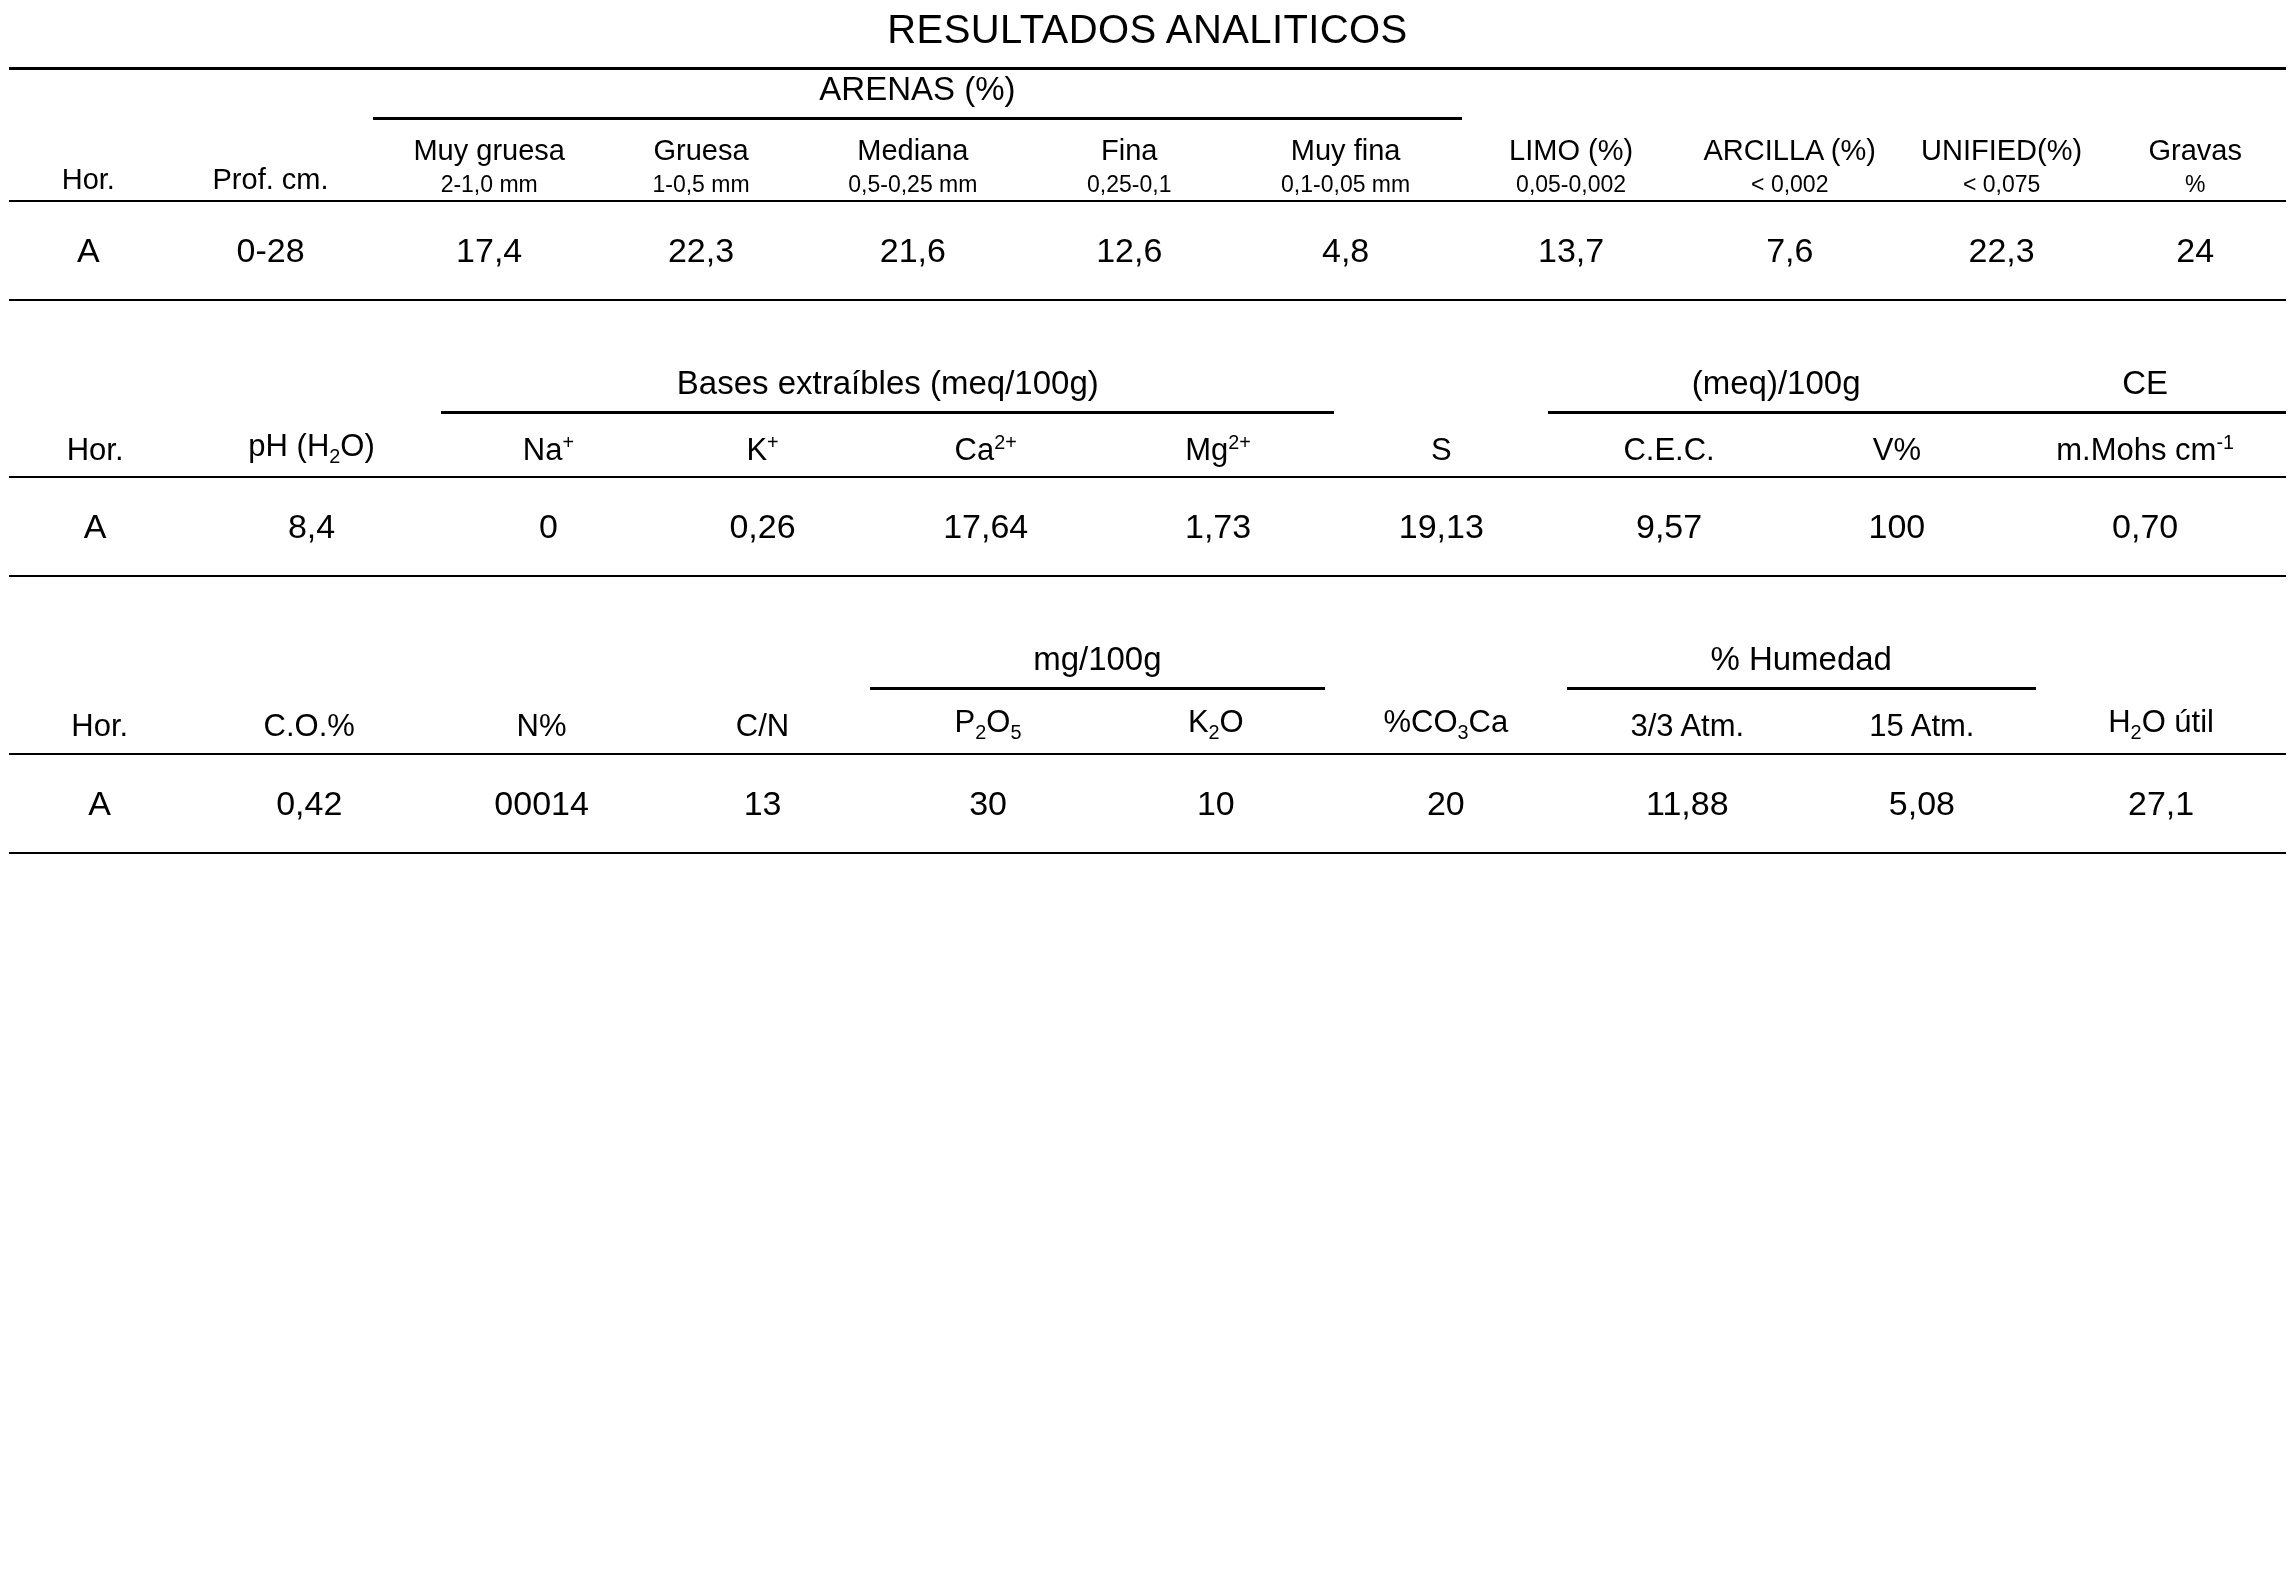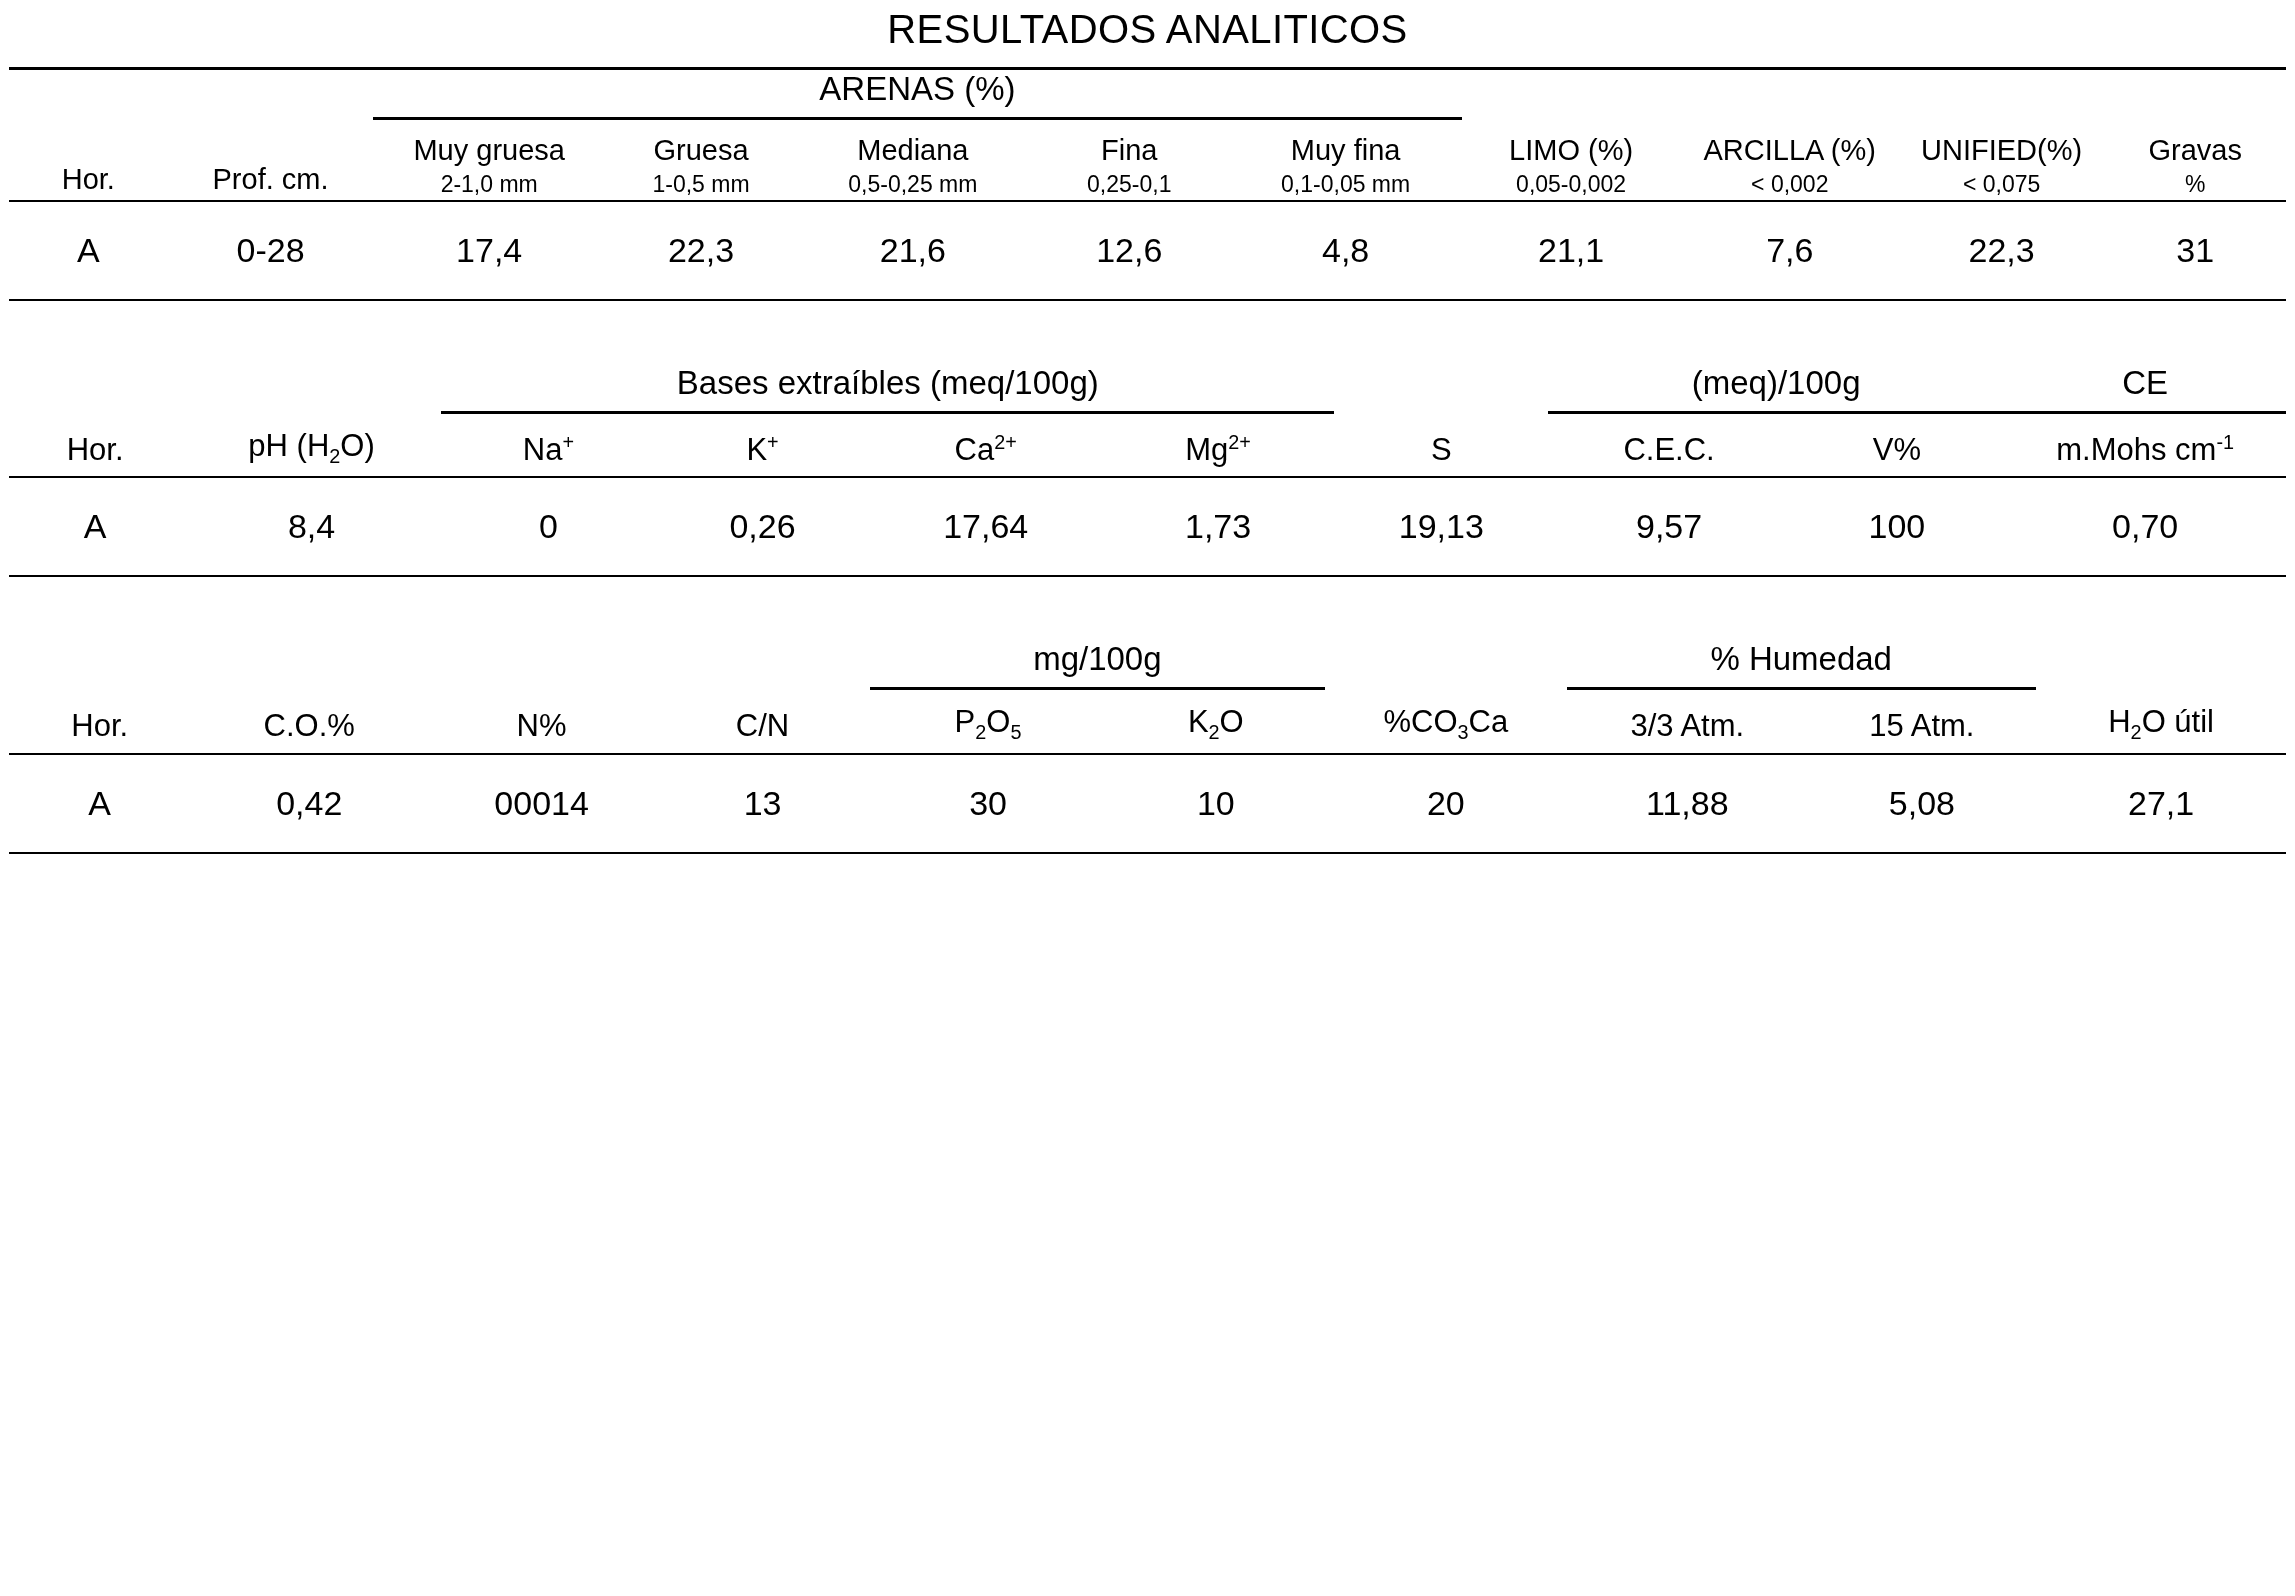--- a/index.html
+++ b/index.html
@@ -185,24 +185,24 @@
     </colgroup>
     <tbody>
         <tr>
       <td class="val">A</td>
       <td class="val">0-28</td>
       <td class="val">17,4</td>
       <td class="val">22,3</td>
       <td class="val">21,6</td>
       <td class="val">12,6</td>
       <td class="val">4,8</td>
-      <td class="val">21,1</td>
+      <td class="val">13,7</td>
       <td class="val">7,6</td>
       <td class="val">22,3</td>
-      <td class="val">31</td>
+      <td class="val">24</td>
     </tr>
   </tbody>
     </table>
   <hr class="rule-thin">
 
   <div class="block-gap-1"></div>
 
   <table class="dt">
     <colgroup>
       <col style="width:7.6%">

